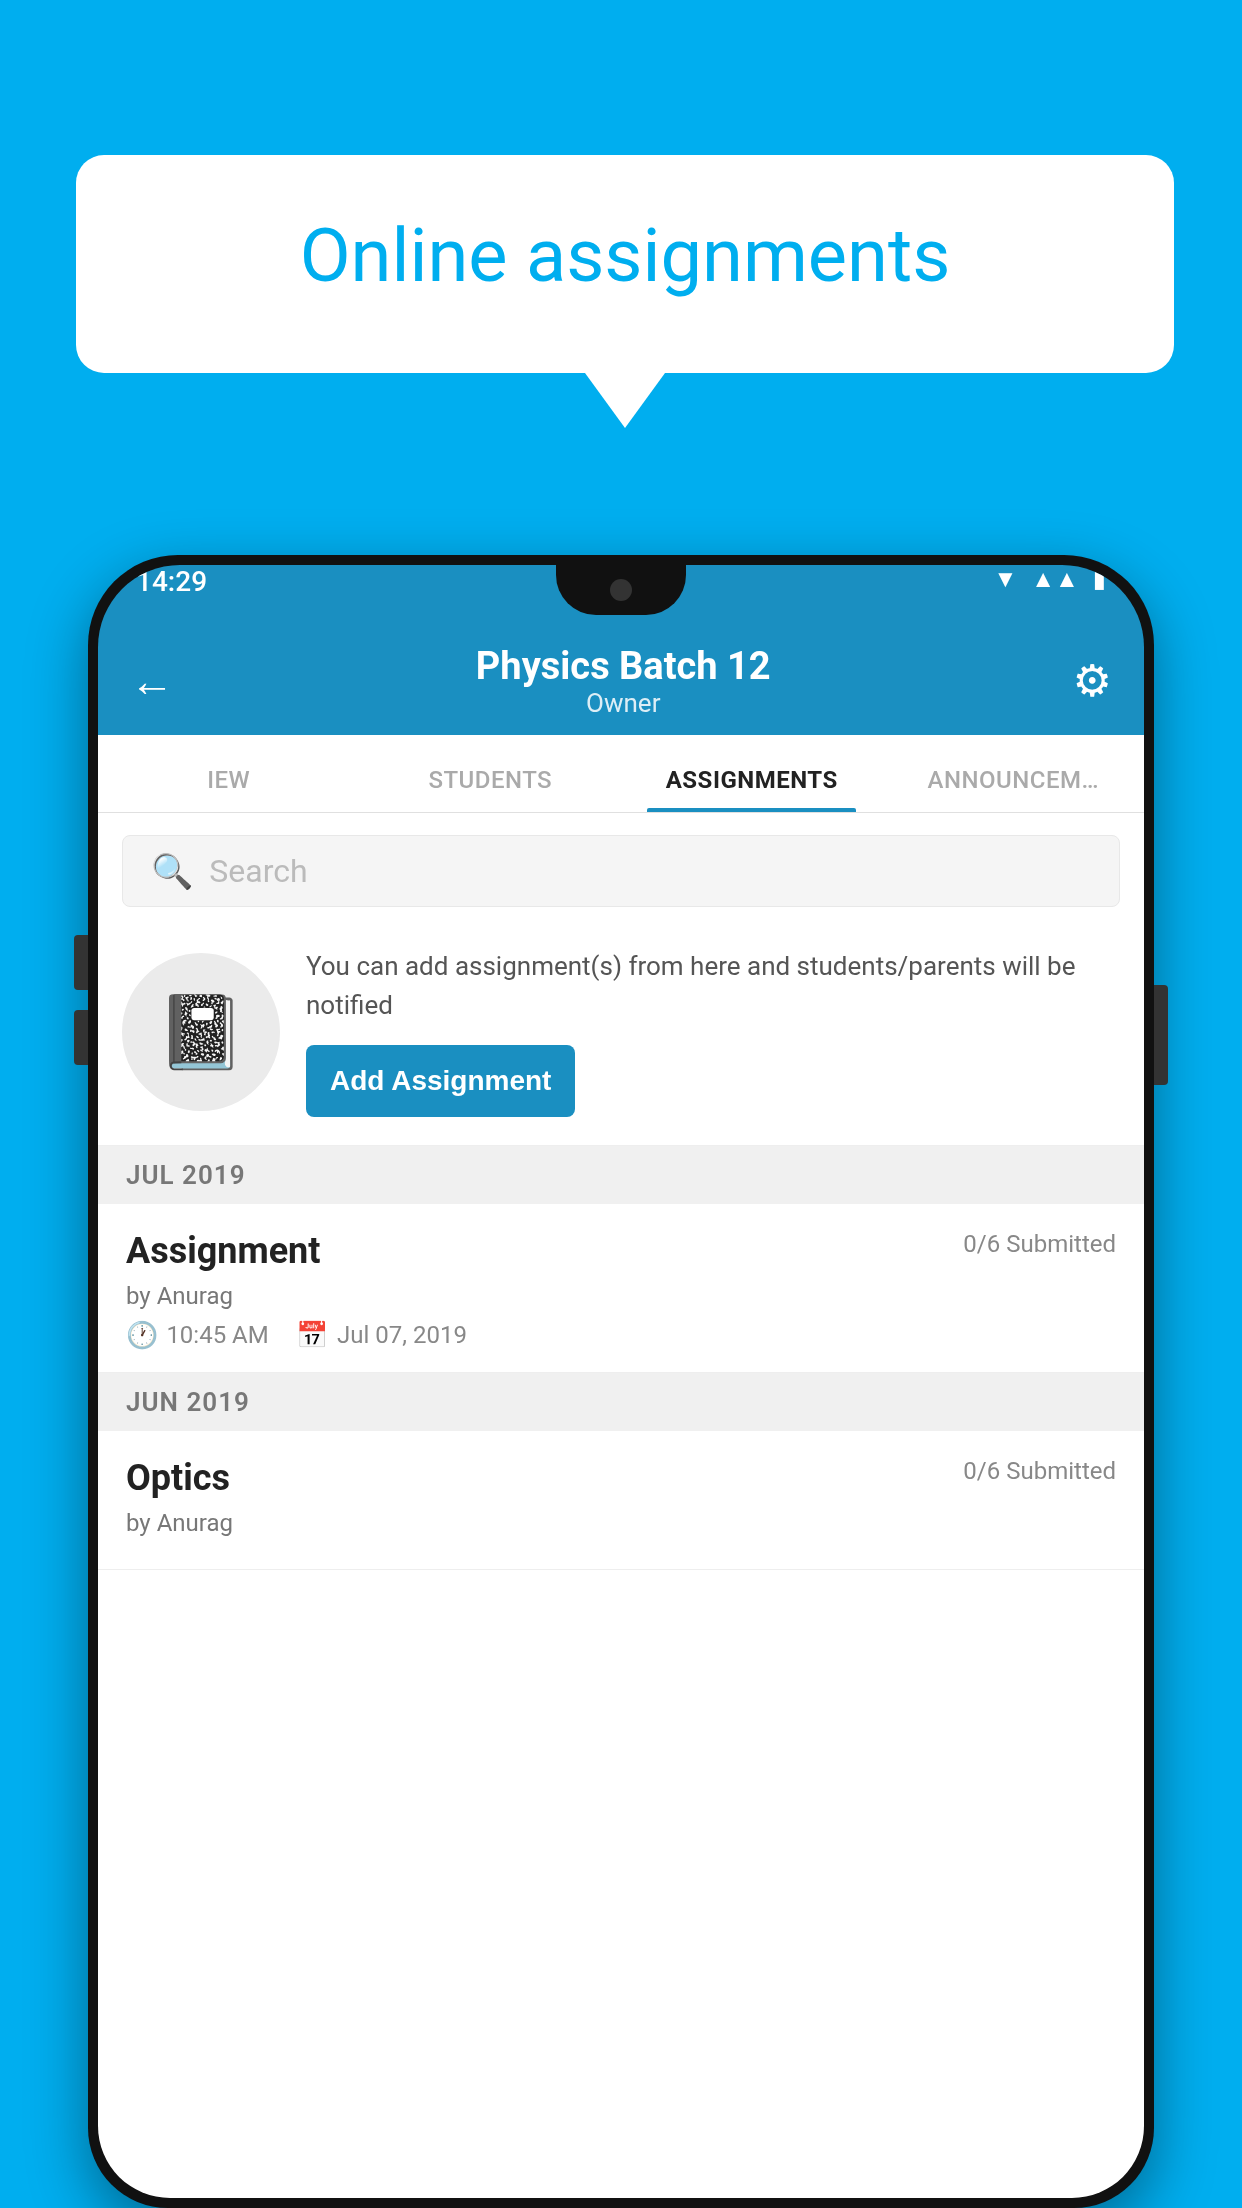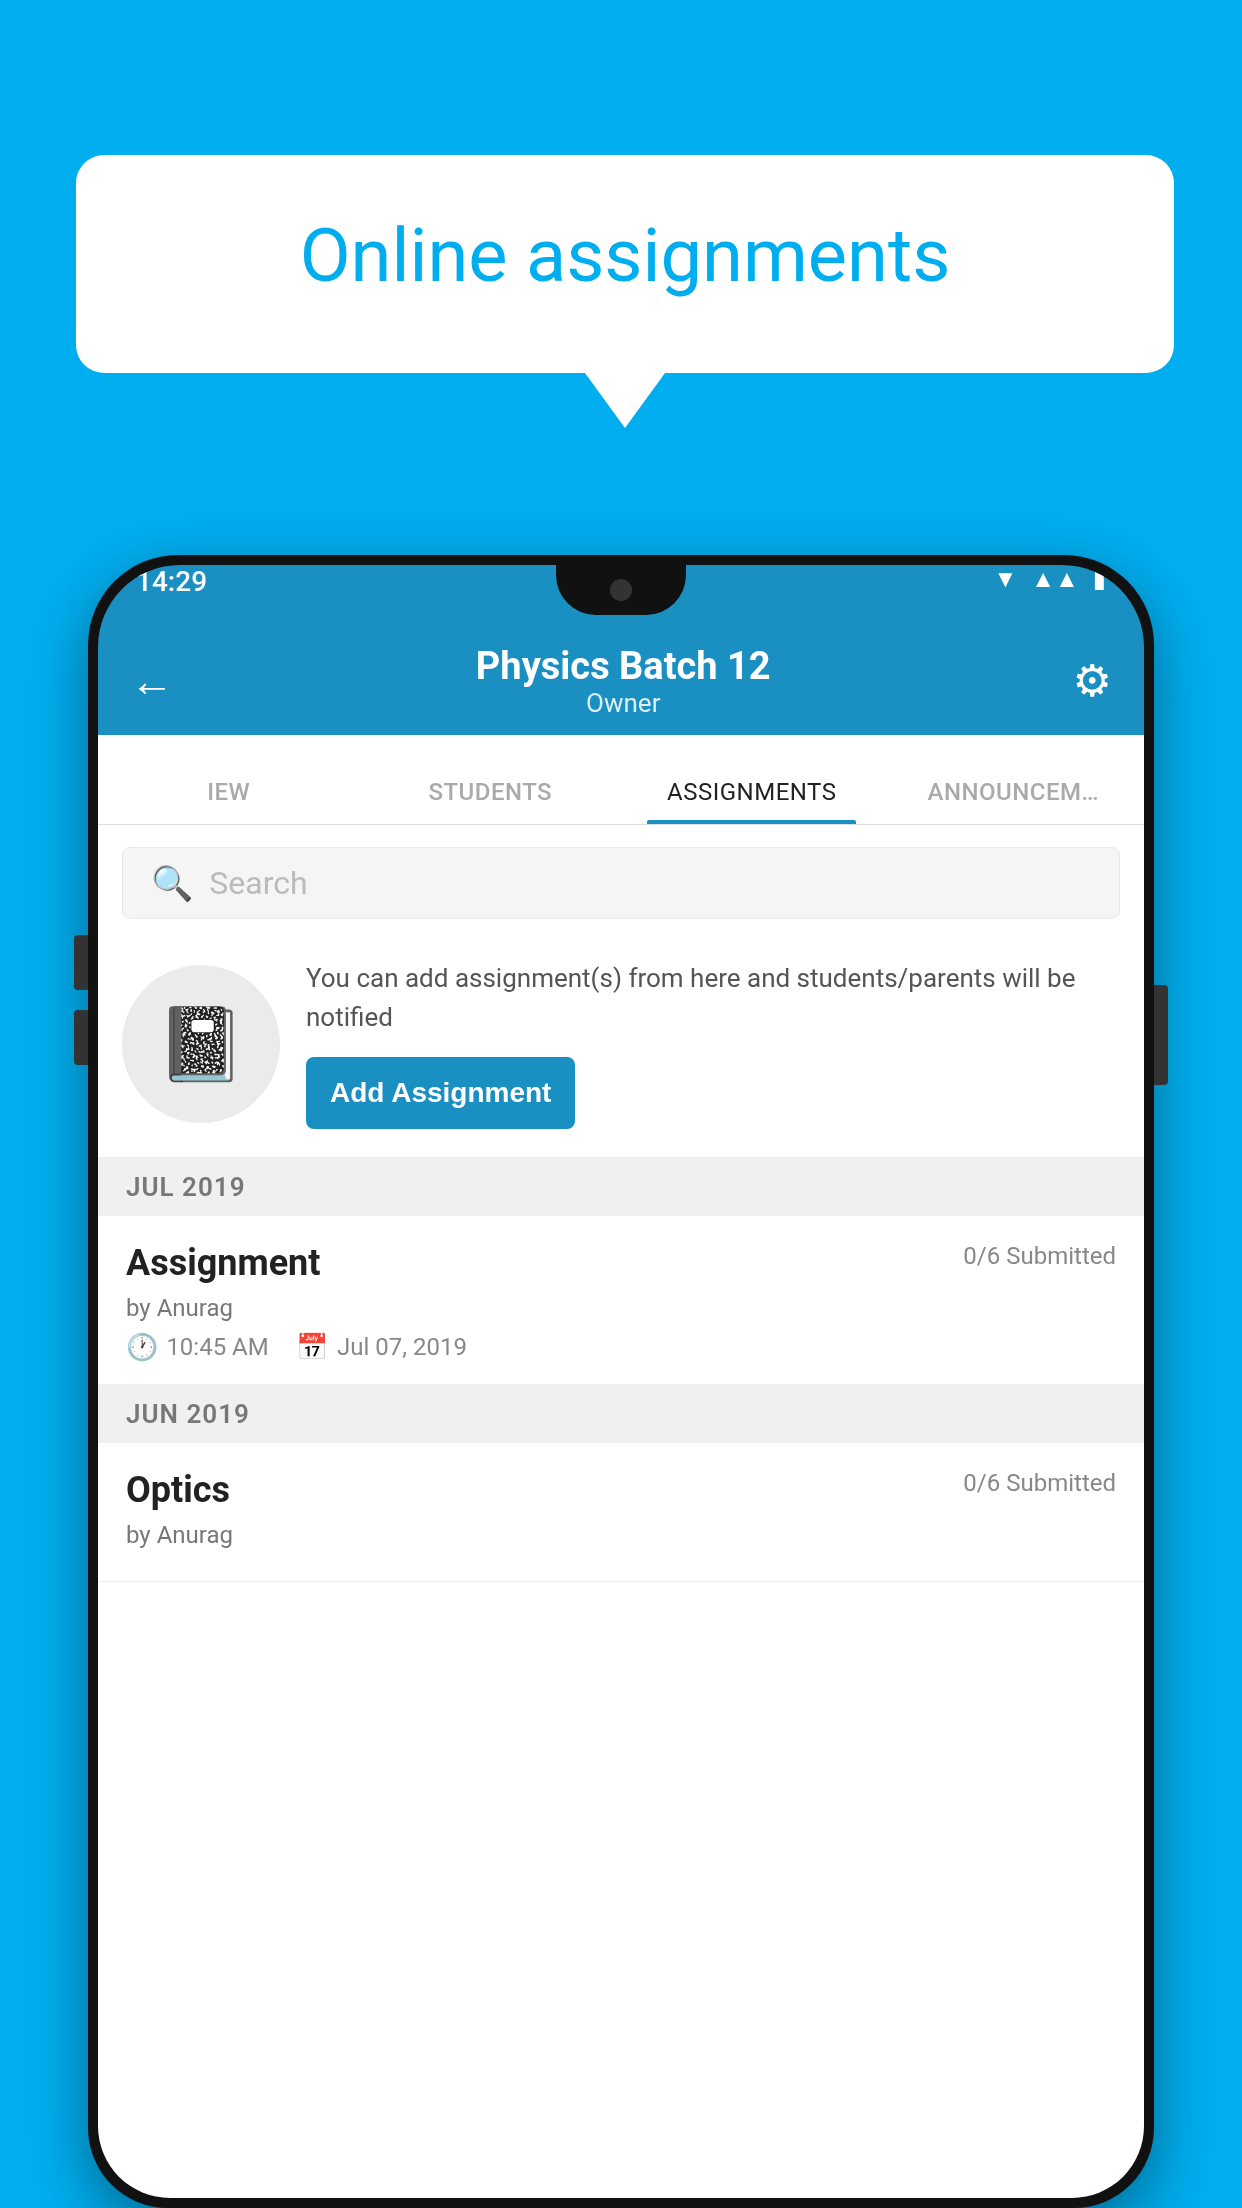--- a/index.html
+++ b/index.html
@@ -146,37 +146,37 @@
     .header-gear {
       color: white;
       font-size: 44px;
     }
 
     
     .tabs-bar {
       background: white;
       display: flex;
       border-bottom: 1px solid #e0e0e0;
-      height: 90px;
+      height: 78px;
       align-items: flex-end;
     }
     .tab-item {
       flex: 1;
       text-align: center;
       padding-bottom: 18px;
       font-size: 24px;
       font-weight: 500;
       color: #aaa;
       cursor: pointer;
       position: relative;
       letter-spacing: 0.5px;
     }
     .tab-item.active {
       color: #222;
-      font-weight: 400;
+      font-weight: 700;
     }
     .tab-item.active::after {
       content: '';
       position: absolute;
       bottom: 0;
       left: 10%;
       right: 10%;
       height: 4px;
       background: #1a8fc1;
       border-radius: 2px 2px 0 0;

